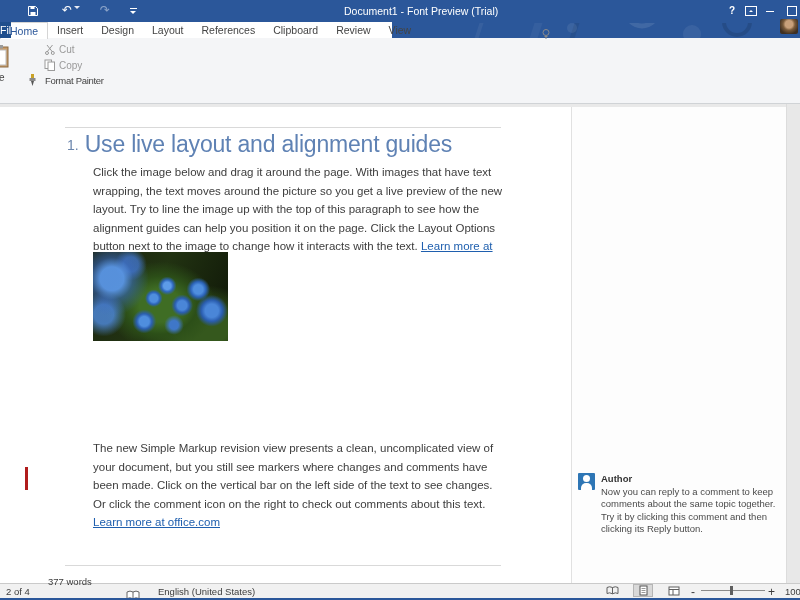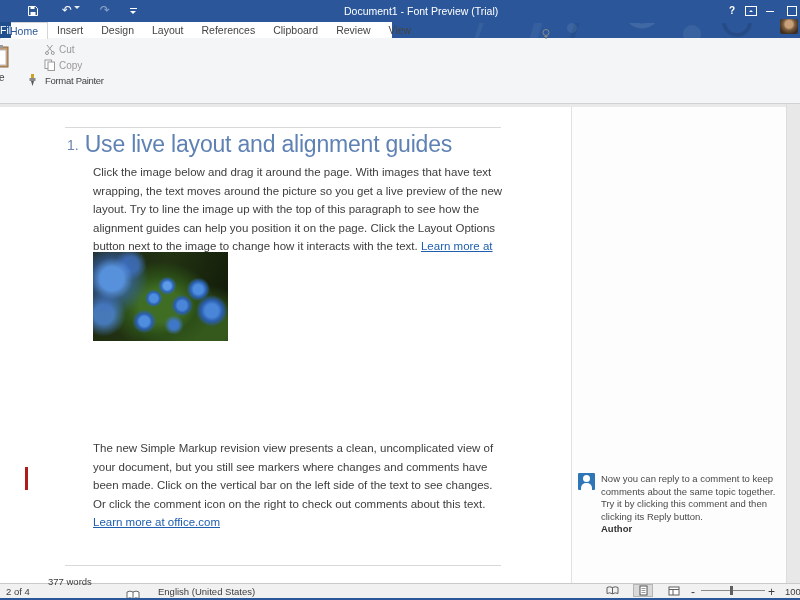--- a/index.html
+++ b/index.html
@@ -417,22 +417,22 @@
       <span class="link">Learn more at office.com</span>
     </div>
     <div class="a" style="left:25px;top:364px;width:3px;height:23px;background:#b01c1c;"></div>
 
     <div class="a" style="left:578px;top:370px;width:200px;">
       <div class="cavatar" style="position:absolute;left:0;top:0;">
         <div class="chead"></div>
           <div class="cbody"></div>
       </div>
       <div style="margin-left:23px;">
+        <div class="ctext" style="font-weight:bold;color:#333;">Author</div>
         <div class="ctext" style="width:176px;">Now you can reply to a comment to keep comments about the same topic together. Try it by clicking this comment and then clicking its Reply button.</div>
-        <div class="ctext" style="font-weight:bold;color:#333;">Author</div>
       </div>
     </div>
 
     <div class="a hline" style="left:65px;top:462px;width:436px;"></div>
   </div>
 
   <div class="a statusbar"></div>
   <div class="a sbtxt" style="left:6px;top:586px;z-index:7;">2 of 4</div>
   <div class="a sbtxt" style="left:48px;top:576px;z-index:7;">377 words</div>
   <div class="a" style="left:126px;top:586px;z-index:7;">

